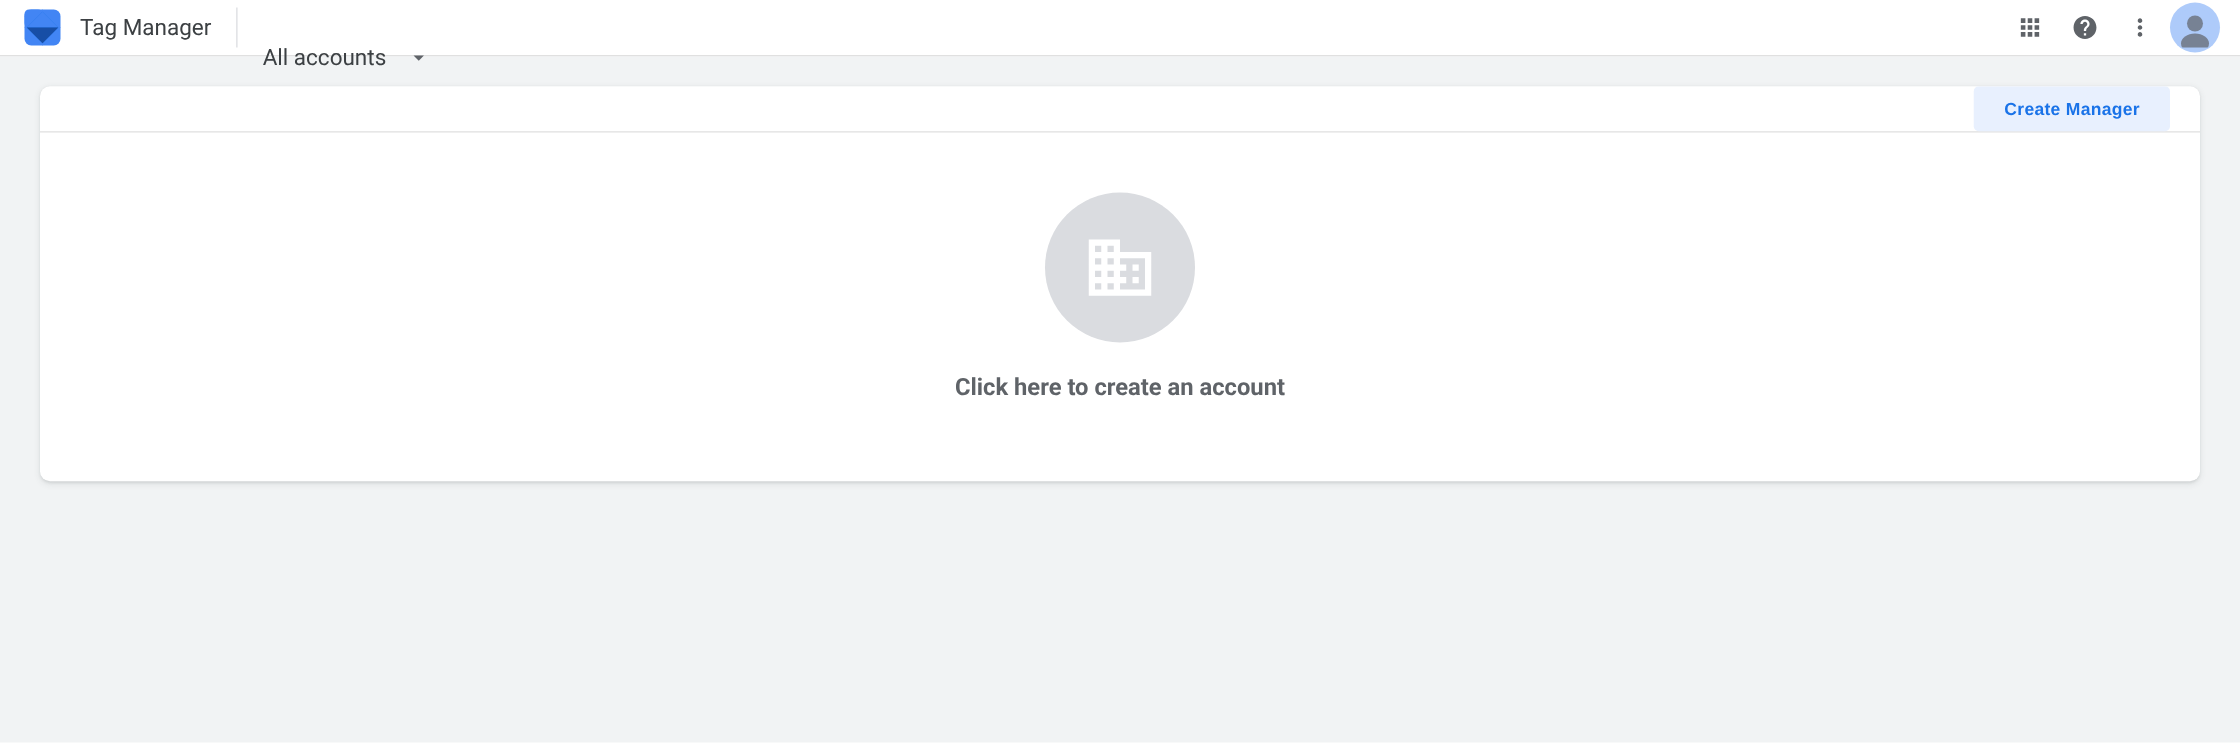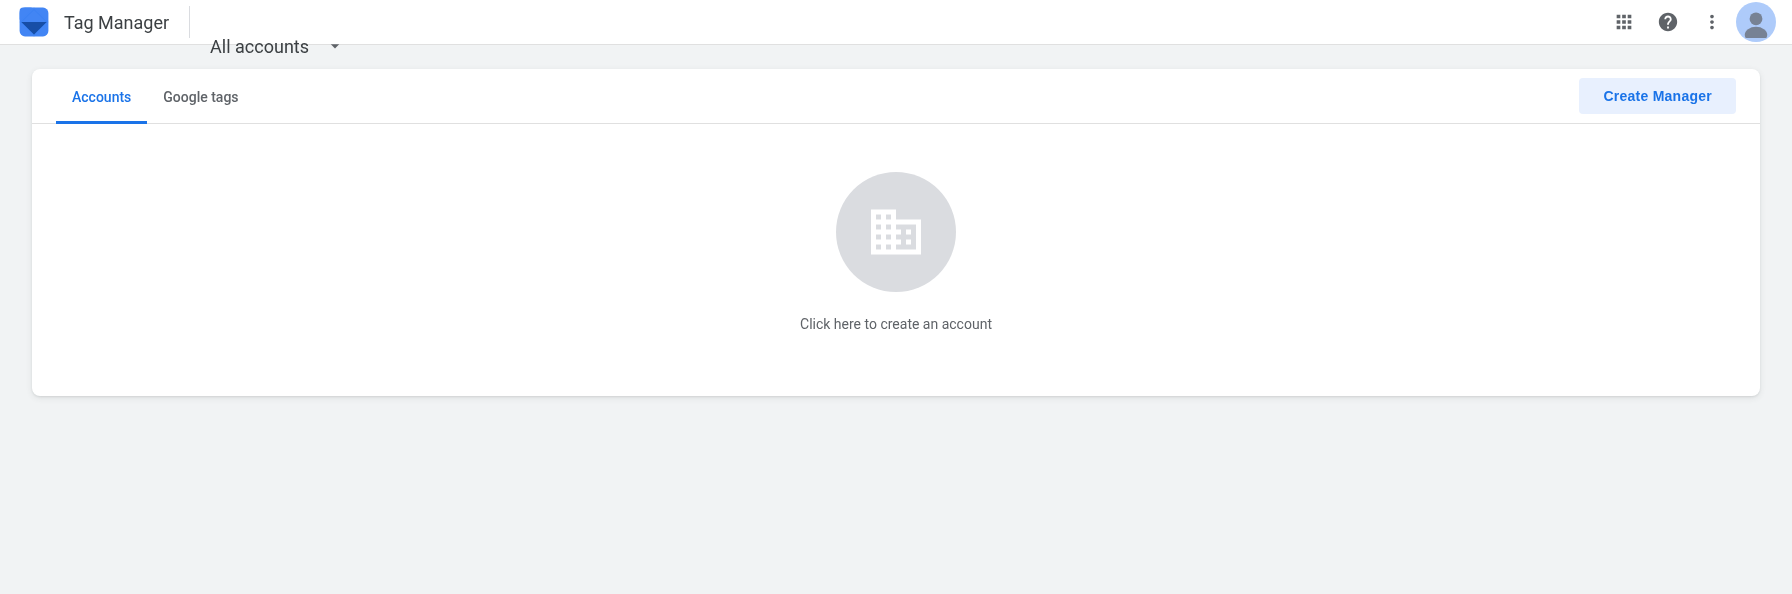--- a/index.html
+++ b/index.html
@@ -191,23 +191,23 @@
       width: 120px;
       height: 120px;
       border-radius: 50%;
       background: #dadce0;
       display: flex;
       align-items: center;
       justify-content: center;
     }
 
     .empty-state-text {
-      font-size: 14px;
-      color: #5f6368;
-      font-weight: 400;
+      font-size: 19px;
+      color: #5f6368;
+      font-weight: 700;
     }
 
     
   </style>
 </head>
 <body>
 
 <header class="topbar">
   <div class="topbar-logo">
 
@@ -266,28 +266,20 @@
         <ellipse cx="20" cy="36" rx="14" ry="10" fill="#5f6368" opacity="0.7"></ellipse>
       </svg>
     </button>
   </div>
 </header>
 
 <main class="main-content">
   <div class="card">
 
     <div class="card-header">
-      <div class="tabs">
-        <div class="tab active">
-          <span>Accounts</span>
-        </div>
-        <div class="tab">
-          <span>Google tags</span>
-        </div>
-      </div>
       <div class="tab-spacer"></div>
       <button class="create-account-btn">Create Manager</button>
     </div>
 
     <div class="card-body">
       <div class="empty-icon-circle">
         <svg width="60" height="60" viewBox="0 0 24 24" fill="white">
           <path d="M12 7V3H2v18h20V7H12zM6 19H4v-2h2v2zm0-4H4v-2h2v2zm0-4H4V9h2v2zm0-4H4V5h2v2zm4 12H8v-2h2v2zm0-4H8v-2h2v2zm0-4H8V9h2v2zm0-4H8V5h2v2zm10 12h-8v-2h2v-2h-2v-2h2v-2h-2V9h8v10zm-2-8h-2v2h2v-2zm0 4h-2v2h2v-2z"></path>
         </svg>
       </div>

